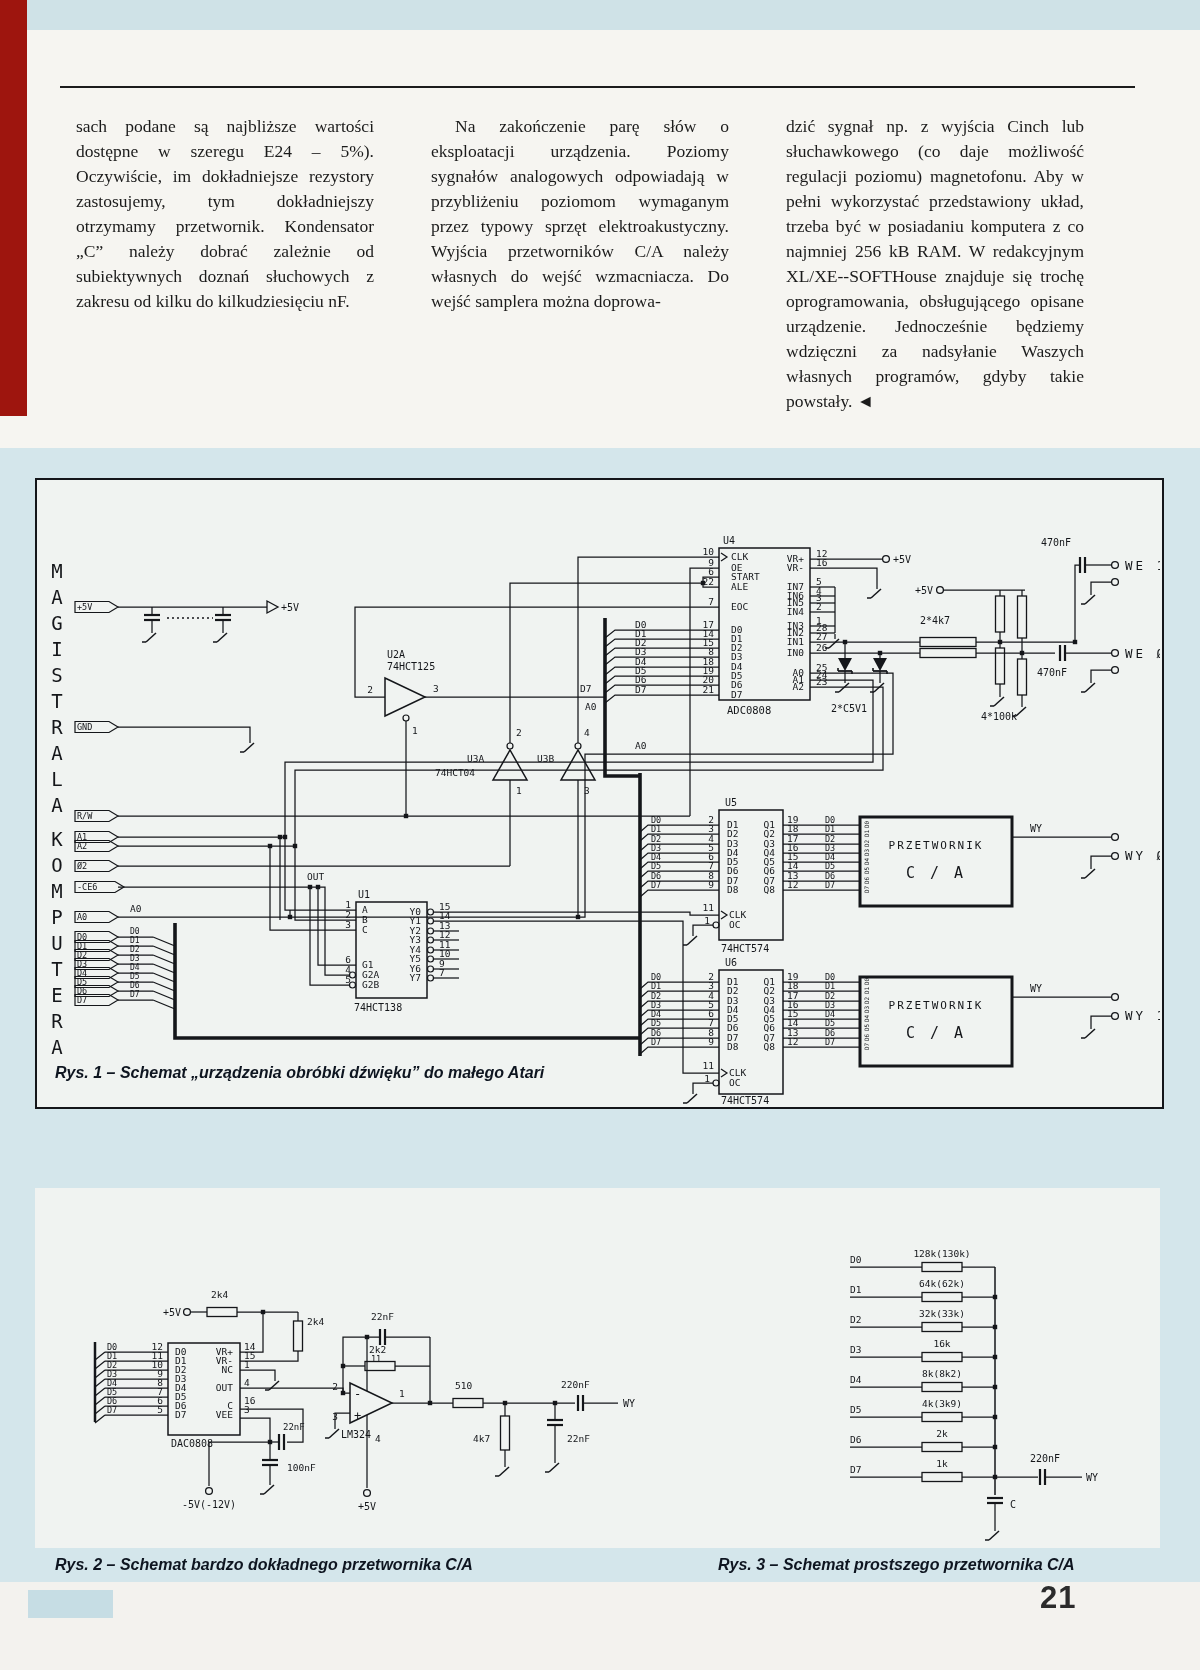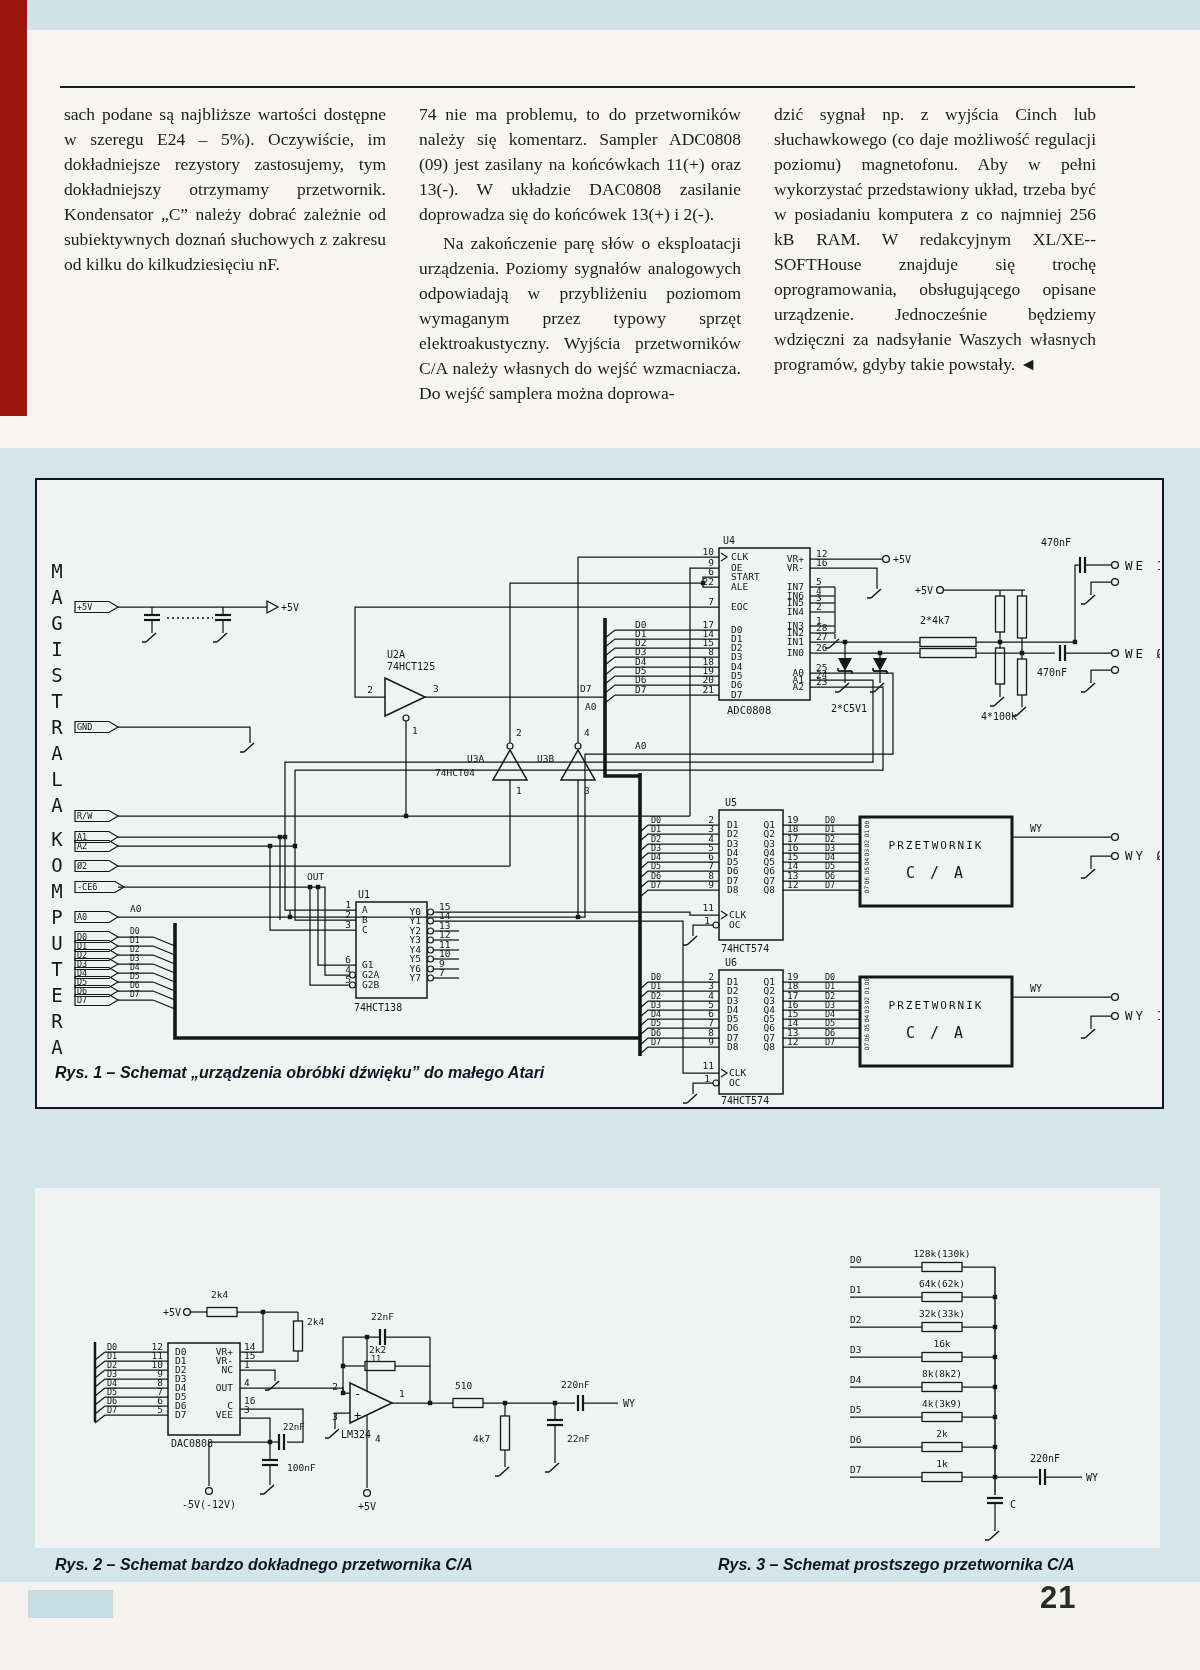--- a/index.html
+++ b/index.html
@@ -2,21 +2,21 @@
 <html><head>
 <meta charset="utf-8">
 <style>
   html,body{margin:0;padding:0;}
   body{width:1200px;height:1670px;position:relative;background:#f6f5f1;font-family:"Liberation Serif",serif;overflow:hidden;}
   .topband{position:absolute;left:0;top:0;width:1200px;height:30px;background:#cfe2e7;}
   .redbar{position:absolute;left:0;top:0;width:27px;height:416px;background:#9e150e;}
   .rule{position:absolute;left:60px;top:86px;width:1075px;height:2px;background:#1c1c1c;}
   .article{position:absolute;left:60px;top:98px;width:1040px;display:flex;gap:25px;}
   .col{width:335px;color:#1b1b1b;font-size:17.5px;line-height:1.43;text-align:justify;}
-  .col p{margin:4px;}
+  .col p{margin:16px;}
   .col p.indent{text-indent:24px;}
   .bluezone{position:absolute;left:0;top:448px;width:1200px;height:1134px;background:#d4e6eb;}
   .whitepanel{position:absolute;background:#f0f3f1;}
   .p1{left:35px;top:478px;width:1125px;height:627px;border:2px solid #14161a;overflow:hidden;}
   .p2{left:35px;top:1188px;width:1125px;height:360px;}
   .caption{position:absolute;font-family:"Liberation Sans",sans-serif;font-style:italic;font-weight:bold;font-size:16px;color:#0e1520;}
   .cap1{left:55px;top:1064px;}
   .cap2{left:55px;top:1556px;}
   .cap3{left:718px;top:1556px;text-align:right;}
   .bottomstrip{position:absolute;left:0;top:1582px;width:1200px;height:88px;background:#f3f2ee;}
@@ -33,21 +33,20 @@
 
 <div class="topband"></div>
 <div class="redbar"></div>
 <div class="rule"></div>
 
 <div class="article">
   <div class="col">
     <p>sach podane są najbliższe wartości dostępne w szeregu E24 – 5%). Oczywiście, im dokładniejsze rezystory zastosujemy, tym dokładniejszy otrzymamy przetwornik. Kondensator „C” należy dobrać zależnie od subiektywnych doznań słuchowych z zakresu od kilku do kilkudziesięciu nF.</p>
   </div>
   <div class="col">
-    <p>74 nie ma problemu, to do przetworników należy się komentarz. Sampler ADC0808 (09) jest zasilany na końcówkach 11(+) oraz 13(-). W układzie DAC0808 zasilanie doprowadza się do końcówek 13(+) i 2(-).</p>
     <p class="indent">Na zakończenie parę słów o eksploatacji urządzenia. Poziomy sygnałów analogowych odpowiadają w przybliżeniu poziomom wymaganym przez typowy sprzęt elektroakustyczny. Wyjścia przetworników C/A należy własnych do wejść wzmacniacza. Do wejść samplera można doprowa-</p>
   </div>
   <div class="col">
     <p>dzić sygnał np. z wyjścia Cinch lub słuchawkowego (co daje możliwość regulacji poziomu) magnetofonu. Aby w pełni wykorzystać przedstawiony układ, trzeba być w posiadaniu komputera z co najmniej 256 kB RAM. W redakcyjnym XL/XE--SOFTHouse znajduje się trochę oprogramowania, obsługującego opisane urządzenie. Jednocześnie będziemy wdzięczni za nadsyłanie Waszych własnych programów, gdyby takie powstały. ◄</p>
   </div>
 </div>
 
 <div class="bluezone"></div>
 <div class="whitepanel p1"></div>
 <div class="whitepanel p2"></div>

